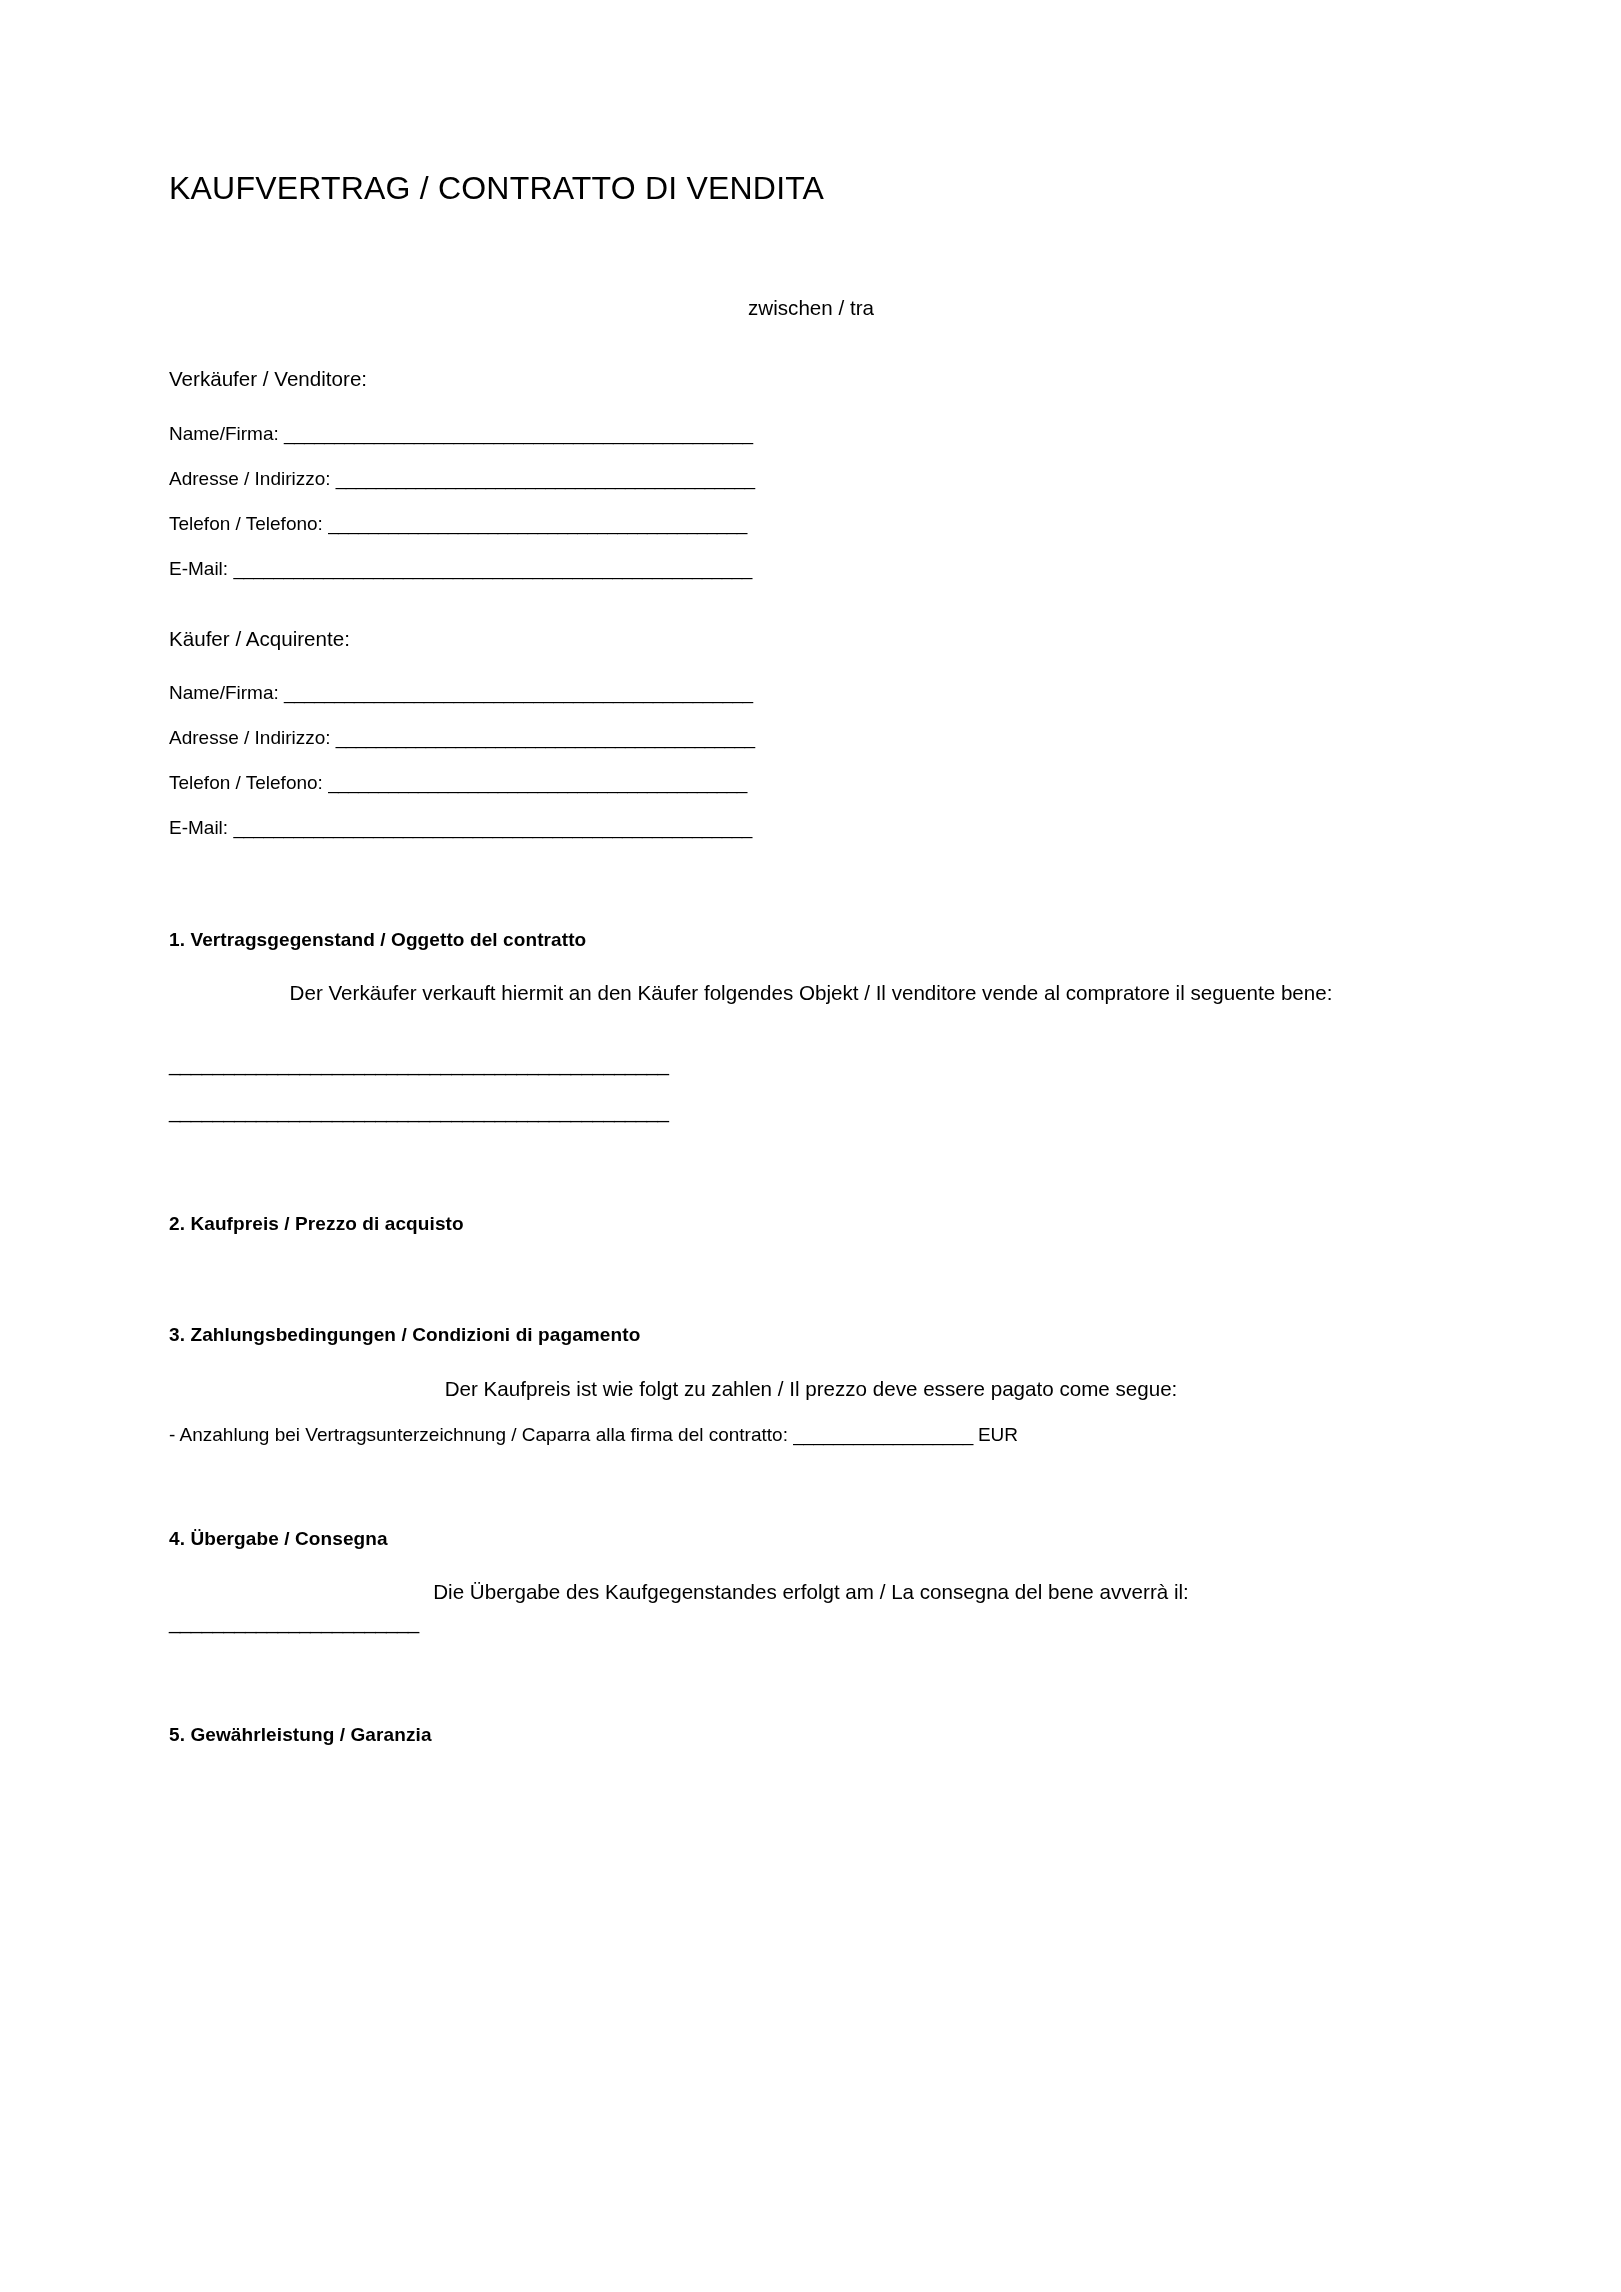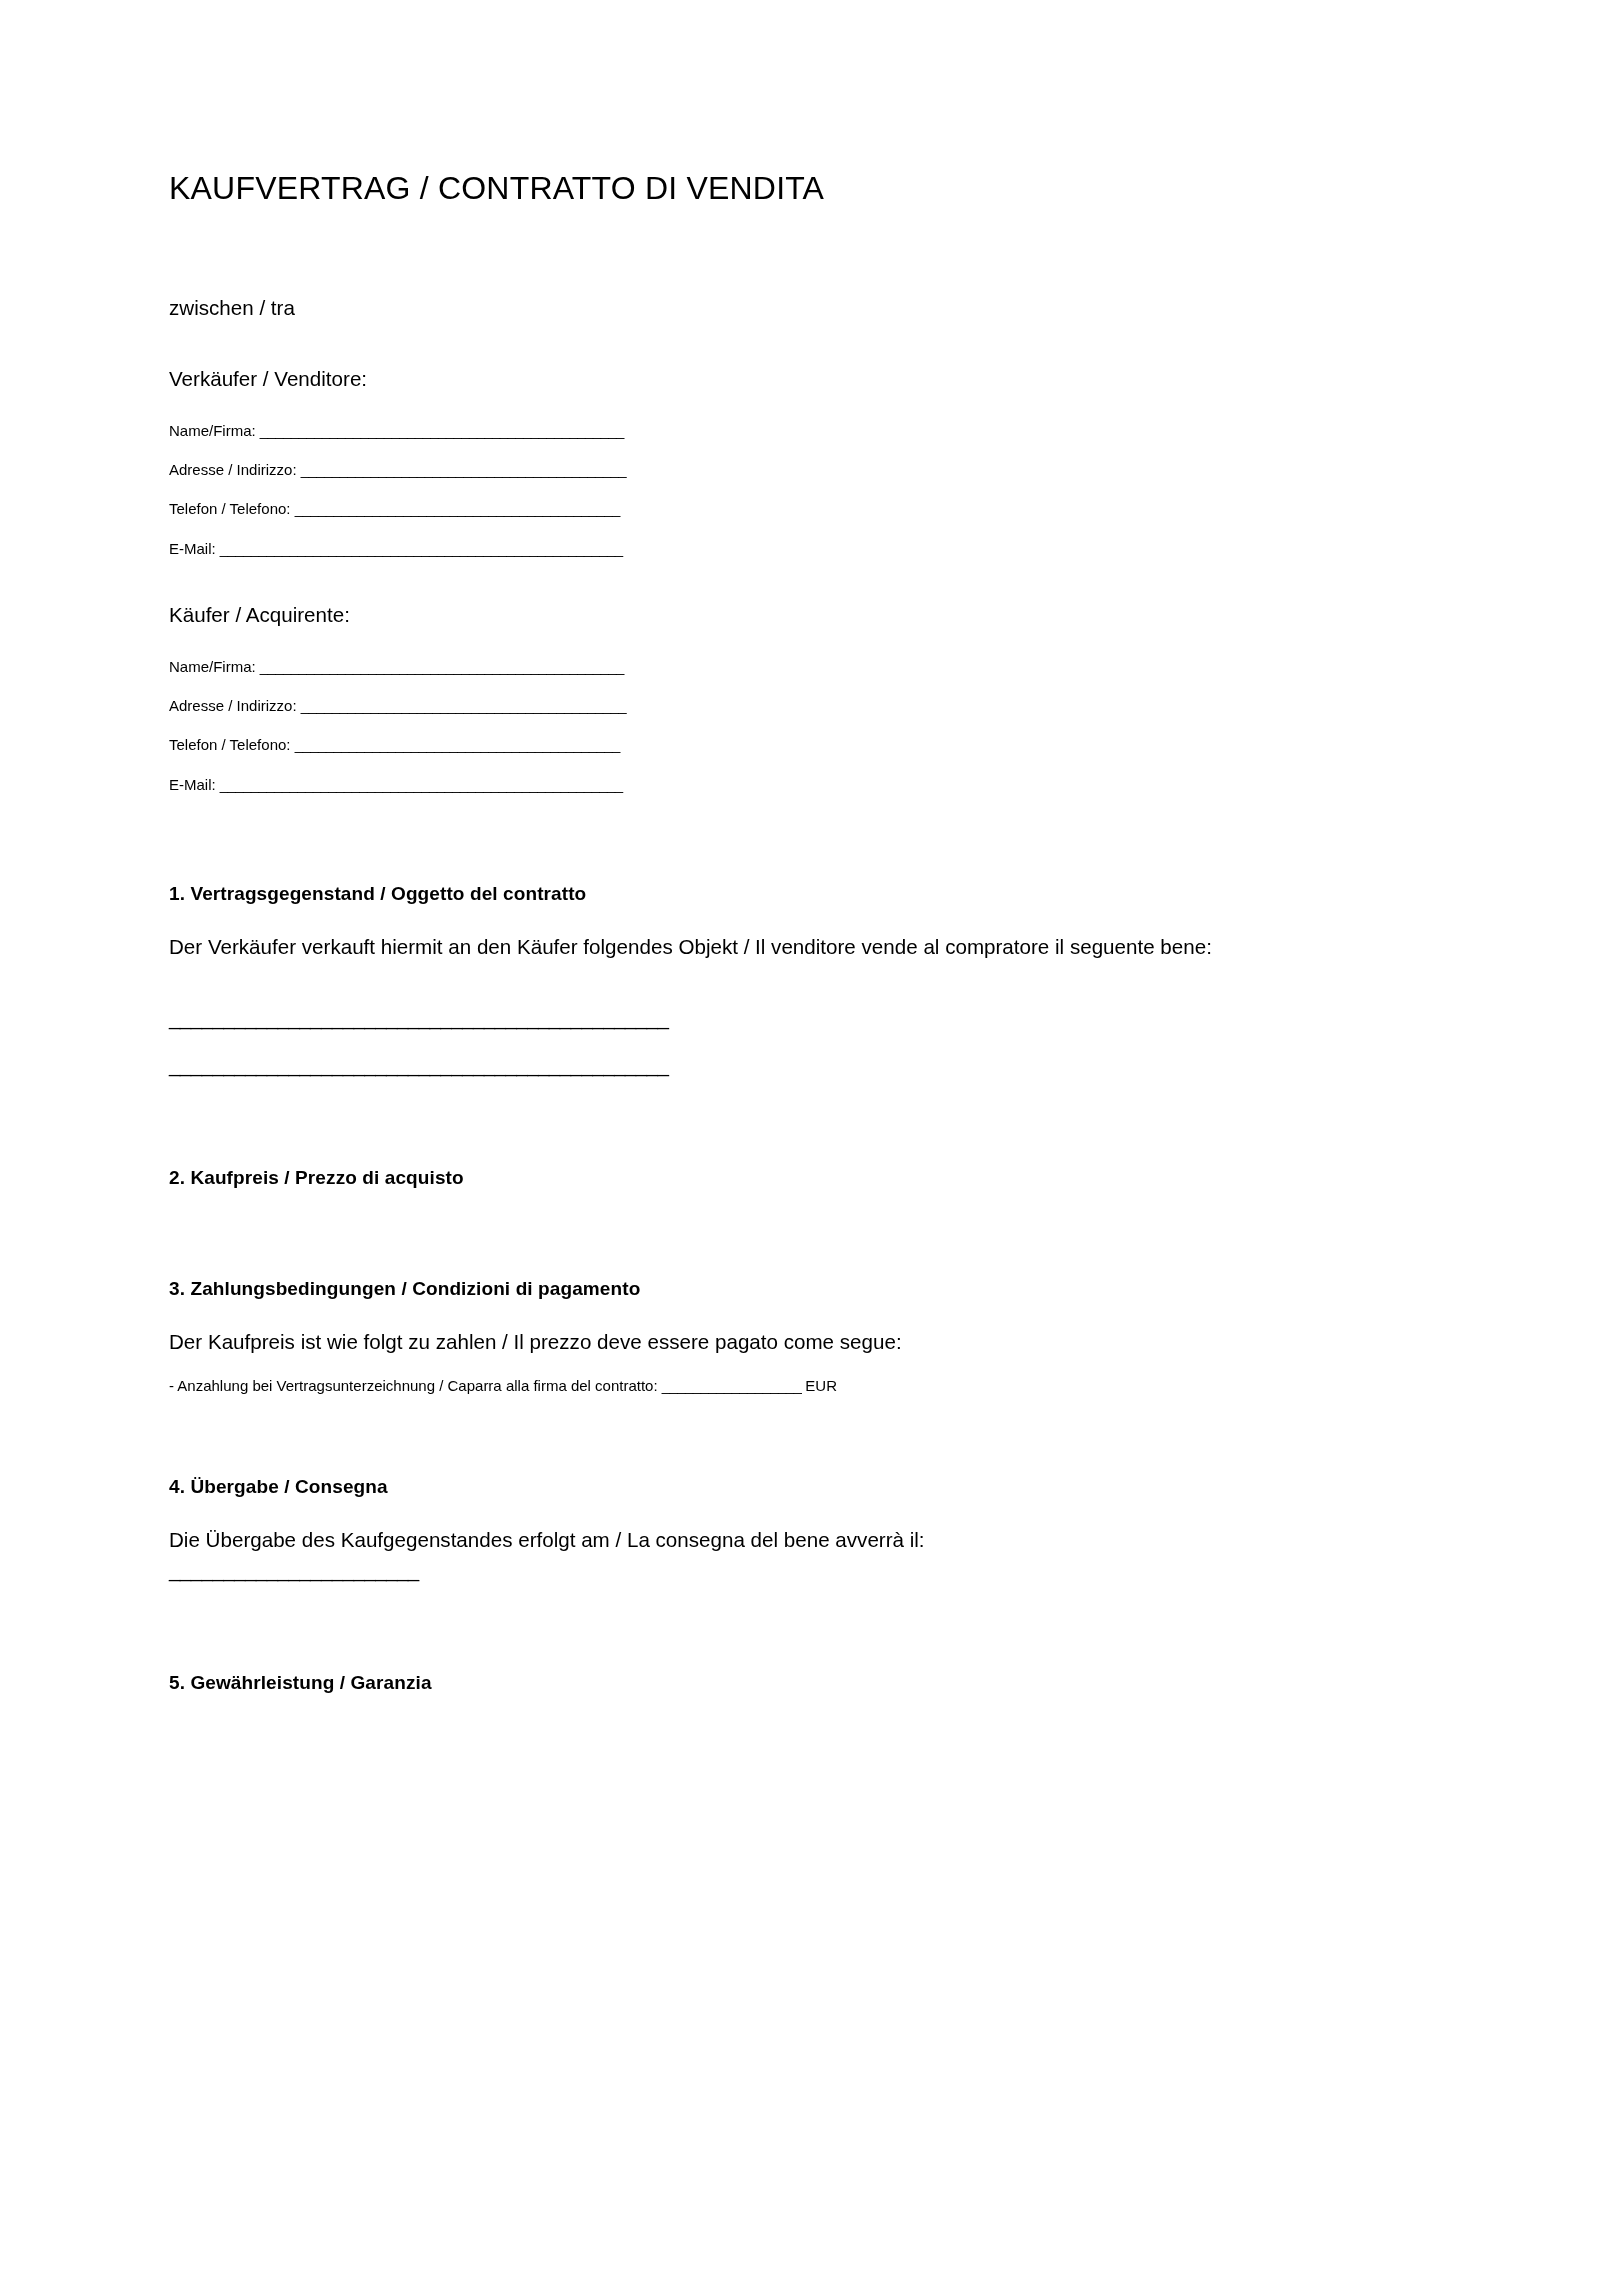--- a/index.html
+++ b/index.html
@@ -42,31 +42,32 @@
     letter-spacing: 0.2px;
     width: 1147px;
   }
 
   
   .para {
     font-size: 20.6px;
     line-height: 1.45;
     margin: 0;
     white-space: pre-wrap;
+    text-align: center;
   }
 
   .spacer-xs { height: 17.6px; }
   .spacer-sm { height: 25.5px; }
   .spacer-md { height: 41px; }
   .spacer-lg { height: 61px; }
   .spacer-xl { height: 86px; }
 
   
   .field-row {
-    font-size: 15px;
+    font-size: 19px;
     line-height: 1.45;
     margin: 0;
     white-space: pre;
     overflow: hidden;
   }
 
   .rule {
     letter-spacing: -0.6px;
   }
 

